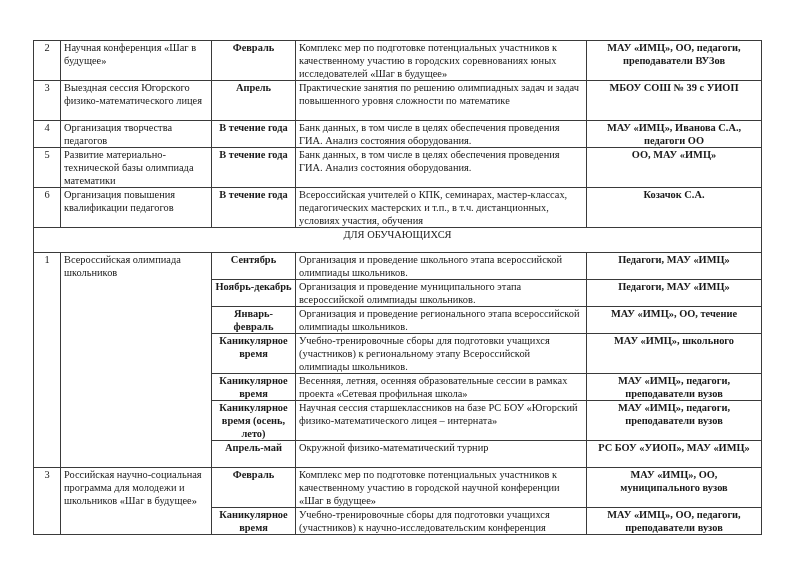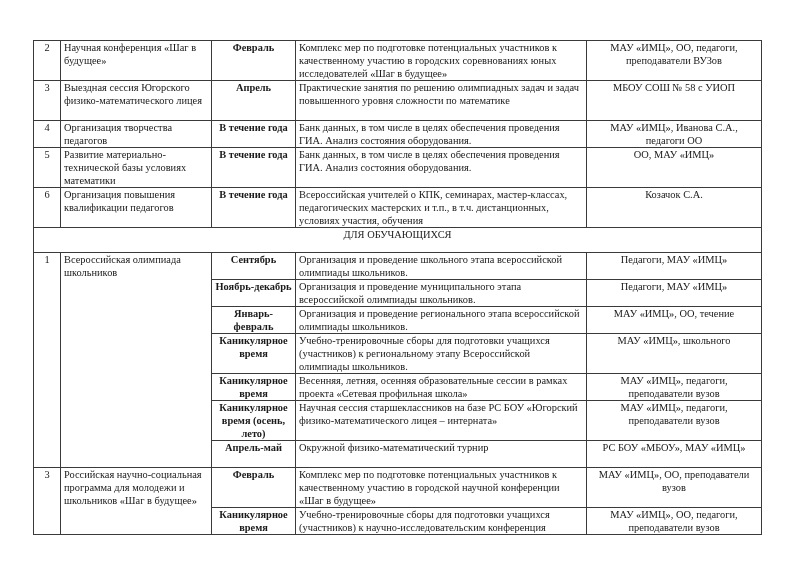--- a/index.html
+++ b/index.html
@@ -10,21 +10,21 @@
   table.plan td { border: 1px solid #3a3a3a; vertical-align: top; padding: 0 3px 0 3px; }
   col.c-num { width: 27px; }
   col.c-name { width: 151px; }
   col.c-term { width: 84px; }
   col.c-desc { width: 291px; }
   col.c-resp { width: 175px; }
   td.num { text-align: center; }
   td.name { text-align: left; }
   td.term { text-align: center; font-weight: bold; }
   td.desc { text-align: left; margin-top: 8px; }
-  td.resp { text-align: center; }
+  td.resp { text-align: center; font-weight: bold; }
   td.section { text-align: center; padding: 1px 3px; height: 24px; vertical-align: top; }
   tr.h3 td { height: 39px; }
   tr.h2 td { height: 26px; }
 </style>
 </head>
 <body>
 
 <table class="plan">
   <colgroup>
     <col class="c-num">
@@ -40,32 +40,32 @@
       <td class="name">Научная конференция «Шаг в будущее»</td>
       <td class="term">Февраль</td>
       <td class="desc">Комплекс мер по подготовке потенциальных участников к качественному участию в городских соревнованиях юных исследователей «Шаг в будущее»</td>
       <td class="resp">МАУ «ИМЦ», ОО, педагоги, преподаватели ВУЗов</td>
     </tr>
     <tr class="h3">
       <td class="num">3</td>
       <td class="name">Выездная сессия Югорского физико-математического лицея</td>
       <td class="term">Апрель</td>
       <td class="desc">Практические занятия по решению олимпиадных задач и задач повышенного уровня сложности по математике</td>
-      <td class="resp">МБОУ СОШ № 58 с УИОП</td>
+      <td class="resp">МБОУ СОШ № 39 с УИОП</td>
     </tr>
     <tr class="h2">
       <td class="num">4</td>
       <td class="name">Организация творчества педагогов</td>
       <td class="term">В течение года</td>
       <td class="desc">Банк данных, в том числе в целях обеспечения проведения ГИА. Анализ состояния оборудования.</td>
       <td class="resp">МАУ «ИМЦ», Иванова С.А., педагоги ОО</td>
     </tr>
     <tr class="h3">
       <td class="num">5</td>
-      <td class="name">Развитие материально-технической базы условиях математики</td>
+      <td class="name">Развитие материально-технической базы олимпиада математики</td>
       <td class="term">В течение года</td>
       <td class="desc">Банк данных, в том числе в целях обеспечения проведения ГИА. Анализ состояния оборудования.</td>
       <td class="resp">ОО, МАУ «ИМЦ»</td>
     </tr>
     <tr class="h3">
       <td class="num">6</td>
       <td class="name">Организация повышения квалификации педагогов</td>
       <td class="term">В течение года</td>
       <td class="desc">Всероссийская учителей о КПК, семинарах, мастер-классах, педагогических мастерских и т.п., в т.ч. дистанционных, условиях участия, обучения</td>
       <td class="resp">Козачок С.А.</td>
@@ -103,29 +103,29 @@
       <td class="resp">МАУ «ИМЦ», педагоги, преподаватели вузов</td>
     </tr>
     <tr class="h3">
       <td class="term">Каникулярное время (осень, лето)</td>
       <td class="desc">Научная сессия старшеклассников на базе РС БОУ «Югорский физико-математического лицея – интерната»</td>
       <td class="resp">МАУ «ИМЦ», педагоги, преподаватели вузов</td>
     </tr>
     <tr class="h2">
       <td class="term">Апрель-май</td>
       <td class="desc">Окружной физико-математический турнир</td>
-      <td class="resp">РС БОУ «МБОУ», МАУ «ИМЦ»</td>
+      <td class="resp">РС БОУ «УИОП», МАУ «ИМЦ»</td>
     </tr>
 
     <tr class="h3">
       <td class="num" rowspan="2">3</td>
       <td class="name" rowspan="2">Российская научно-социальная программа для молодежи и школьников «Шаг в будущее»</td>
       <td class="term">Февраль</td>
       <td class="desc">Комплекс мер по подготовке потенциальных участников к качественному участию в городской научной конференции «Шаг в будущее»</td>
-      <td class="resp">МАУ «ИМЦ», ОО, преподаватели вузов</td>
+      <td class="resp">МАУ «ИМЦ», ОО, муниципального вузов</td>
     </tr>
     <tr class="h2">
       <td class="term">Каникулярное время</td>
       <td class="desc">Учебно-тренировочные сборы для подготовки учащихся (участников) к научно-исследовательским конференция</td>
       <td class="resp">МАУ «ИМЦ», ОО, педагоги, преподаватели вузов</td>
     </tr>
   </tbody>
 </table>
 
 </body></html>

